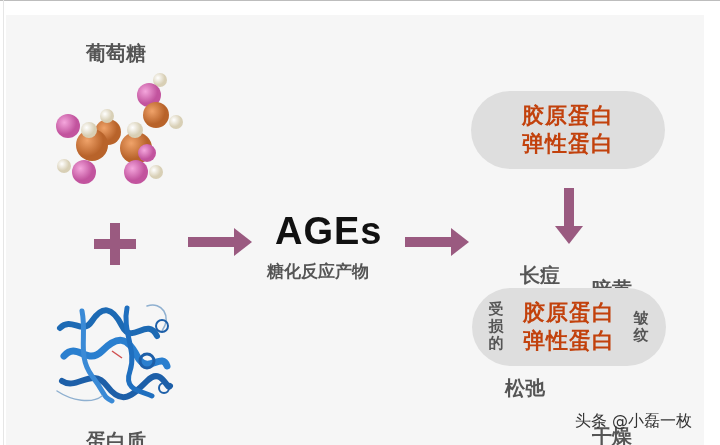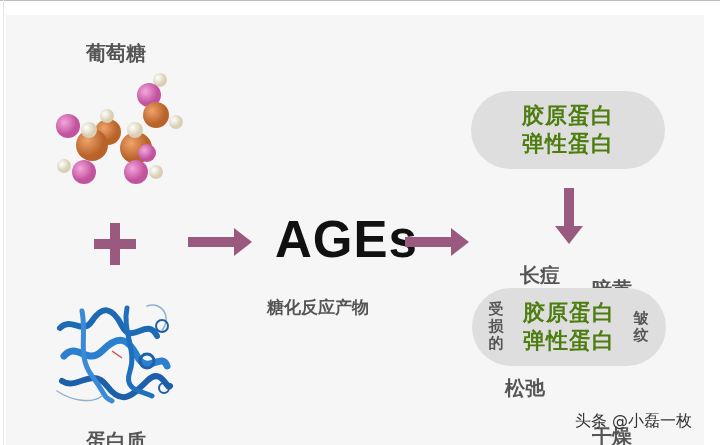--- a/index.html
+++ b/index.html
@@ -20,27 +20,27 @@
   .plus .h { position: absolute; left: 0; top: 16px; width: 42px; height: 10px; background: #9a5a80; }
   .plus .v { position: absolute; left: 16px; top: 0; width: 10px; height: 42px; background: #9a5a80; }
   .arrow-r { position: absolute; height: 28px; }
   .arrow-r .shaft { position: absolute; left: 0; top: 9px; height: 10px; background: #9a5a80; }
   .arrow-r .head { position: absolute; top: 0; width: 0; height: 0;
     border-top: 14px solid transparent; border-bottom: 14px solid transparent; border-left: 18px solid #9a5a80; }
   .arrow-d { position: absolute; left: 555px; top: 188px; width: 28px; height: 56px; }
   .arrow-d .shaft { position: absolute; left: 9px; top: 0; width: 10px; height: 42px; background: #9a5a80; }
   .arrow-d .head { position: absolute; left: 0; top: 38px; width: 0; height: 0;
     border-left: 14px solid transparent; border-right: 14px solid transparent; border-top: 18px solid #9a5a80; }
-  .ages { position: absolute; left: 275px; top: 210px; font-size: 51px; font-weight: bold; color: #111; letter-spacing: 1px; font-family: "Liberation Sans", sans-serif; }
-  .ages-sub { position: absolute; left: 267px; top: 260px; font-size: 17px; font-weight: bold; color: #555; margin-top: 36px; }
+  .ages { position: absolute; left: 275px; top: 210px; font-size: 38px; font-weight: bold; color: #111; letter-spacing: 1px; font-family: "Liberation Sans", sans-serif; }
+  .ages-sub { position: absolute; left: 267px; top: 260px; font-size: 17px; font-weight: bold; color: #555; }
   .pill {
     position: absolute; background: #dedede; border-radius: 40px;
     display: flex; flex-direction: column; align-items: center; justify-content: center;
   }
-  .pill .line { font-size: 22px; font-weight: bold; color: #4d7c0f; line-height: 28px; letter-spacing: 1px; }
+  .pill .line { font-size: 22px; font-weight: bold; color: #c2410c; line-height: 28px; letter-spacing: 1px; }
   .side-v { position: absolute; font-size: 15px; font-weight: bold; color: #555; width: 18px; line-height: 17px; text-align: center; }
   .effect { position: absolute; font-size: 20px; font-weight: bold; color: #555; }
   .watermark { position: absolute; left: 575px; top: 411px; font-size: 16px; color: #333; }
 </style>
 </head>
 <body>
 
 <div class="topline"></div>
 <div class="leftline"></div>
 

